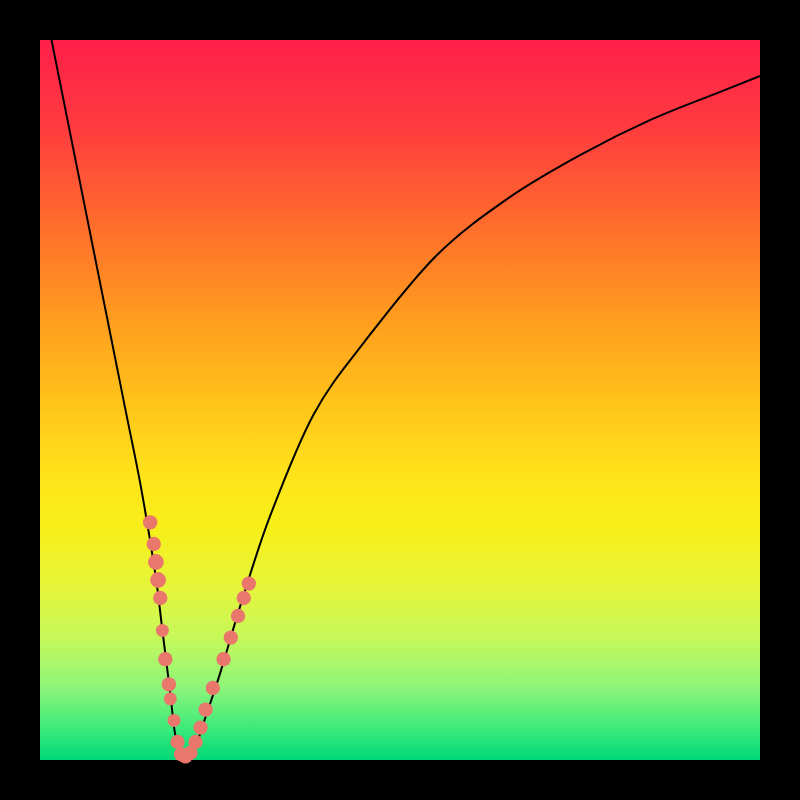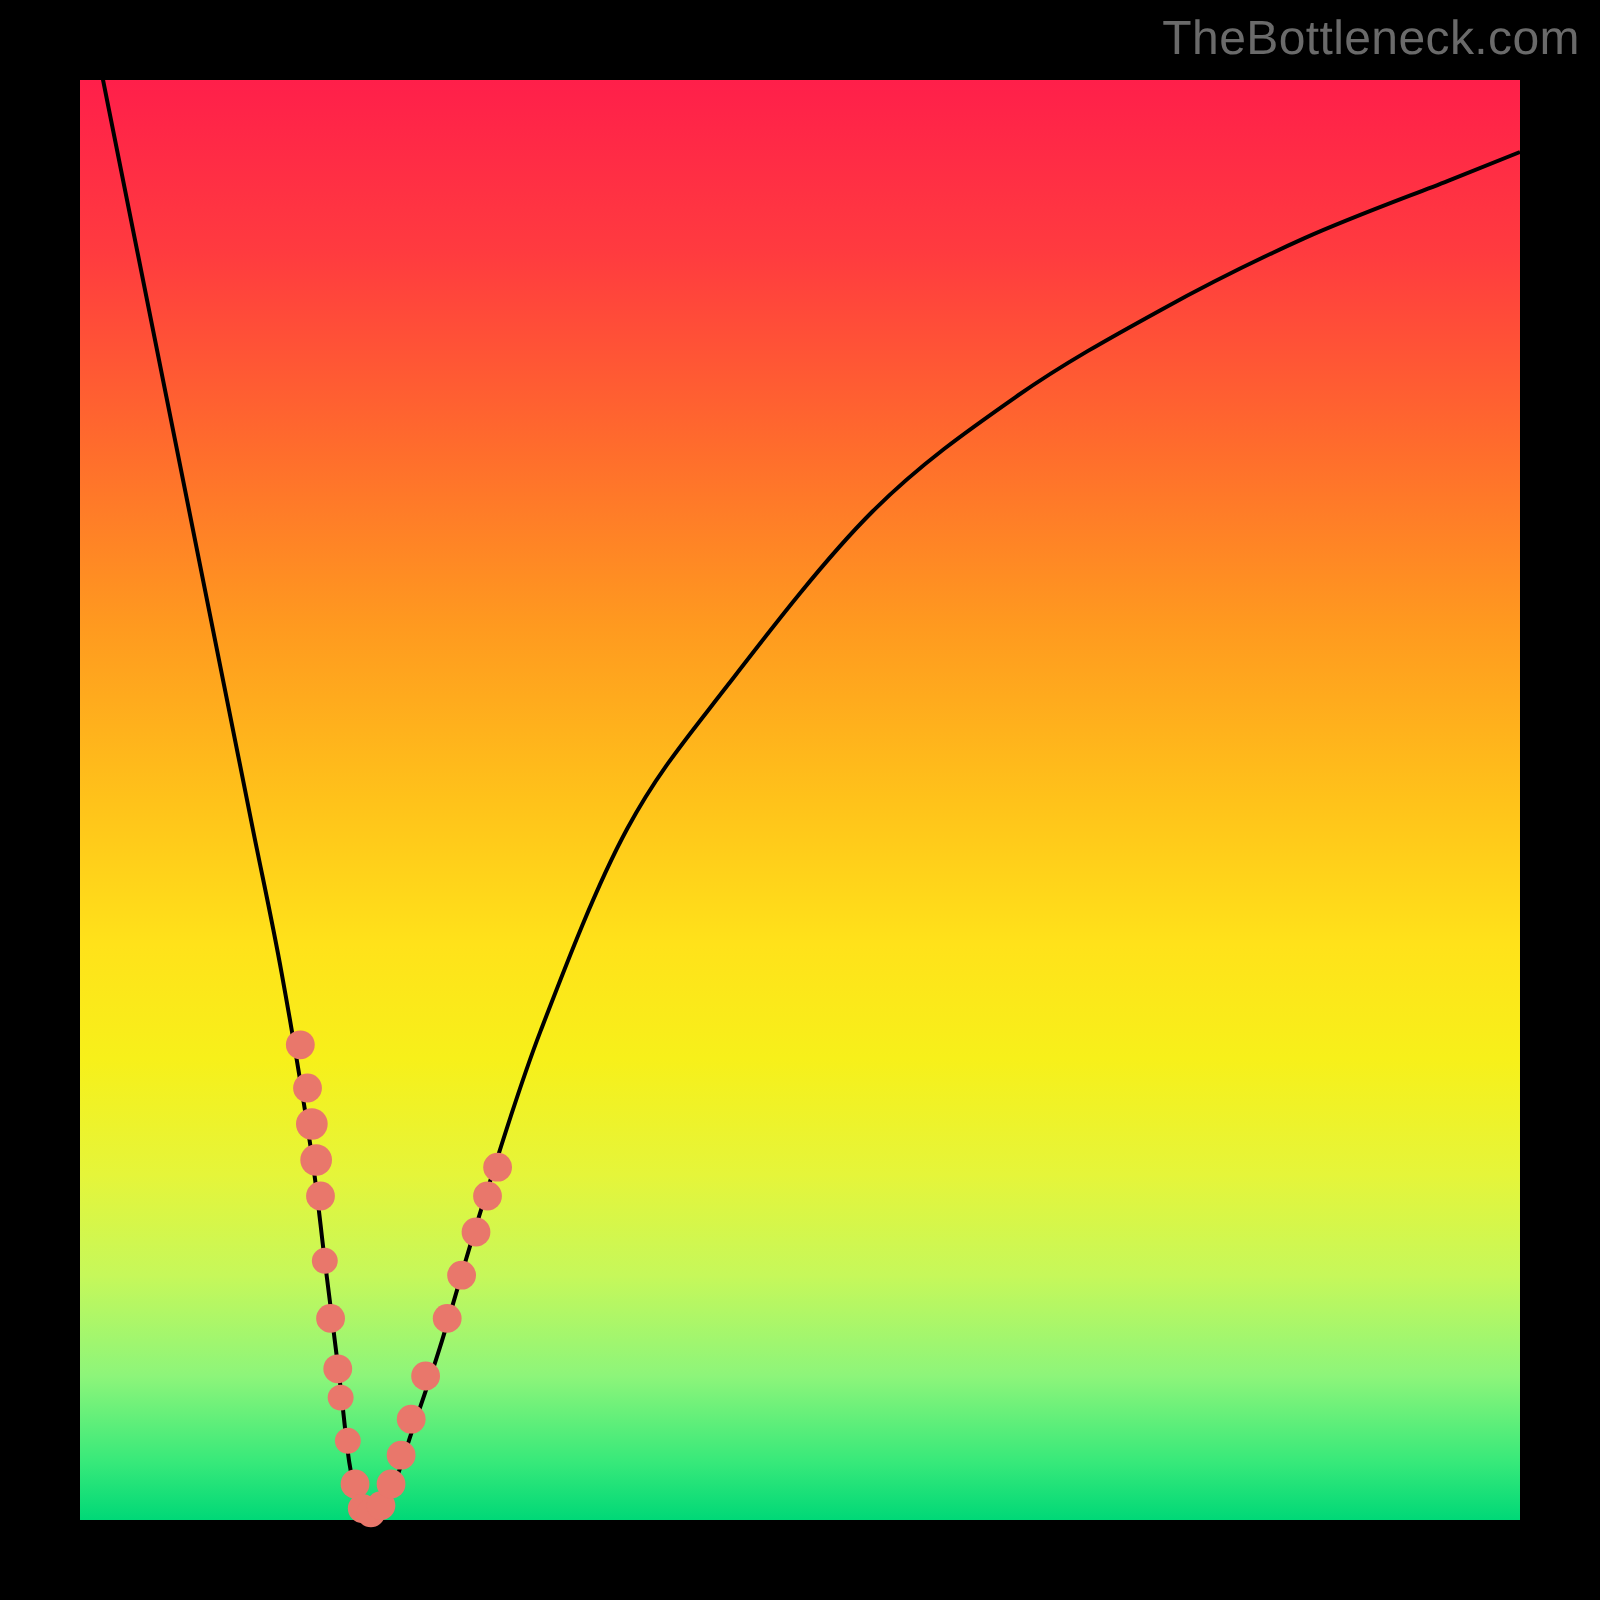--- a/index.html
+++ b/index.html
@@ -67,21 +67,20 @@
   }
   .marker {
     fill: #e9776b;
     stroke: none;
   }
 </style>
 </head>
 <body>
 
 <div class="frame">
-  <div class="watermark">TheBottleneck.com</div>
   <div class="plot">
     <svg class="curve" viewBox="0 0 720 720">
       <path id="curve-path" class="curve-path" d="M 0,-57.60000000000002 C 2.4,-45.60000000000002 9.600000000000001,-9.600000000000023 14.4,14.399999999999977 C 19.2,38.39999999999998 24,62.39999999999998 28.8,86.39999999999998 C 33.6,110.39999999999998 38.4,134.39999999999998 43.199999999999996,158.39999999999998 C 47.99999999999999,182.39999999999998 52.8,206.39999999999998 57.6,230.39999999999998 C 62.400000000000006,254.39999999999998 67.2,278.40000000000003 72,302.40000000000003 C 76.8,326.40000000000003 81.6,350.40000000000003 86.39999999999999,374.40000000000003 C 91.19999999999999,398.40000000000003 96.00000000000001,420 100.80000000000001,446.4 C 105.60000000000001,472.79999999999995 111.60000000000001,508.79999999999995 115.2,532.8 C 118.8,556.8 120,571.1999999999999 122.4,590.4 C 124.80000000000001,609.6 127.56,631.2 129.6,648 C 131.64,664.8 133.07999999999998,681 134.64,691.2 C 136.2,701.4000000000001 137.4,705 138.96,709.2 C 140.52,713.4000000000001 141.96,716.4 144,716.4 C 146.04,716.4 148.79999999999998,712.2 151.2,709.2 C 153.6,706.2 156,703.8 158.4,698.4 C 160.8,693 162,687.5999999999999 165.6,676.8 C 169.2,666 174,652.8 180,633.6 C 186,614.4000000000001 193.20000000000002,588 201.60000000000002,561.6 C 210.00000000000003,535.2 218.4,506.4 230.4,475.2 C 242.4,444 258,403.20000000000005 273.6,374.40000000000003 C 289.20000000000005,345.6 303.6,328.8 324,302.40000000000003 C 344.4,276.00000000000006 372.00000000000006,240.00000000000006 396.00000000000006,216.00000000000006 C 420.00000000000006,192.00000000000006 444,175.2 468,158.39999999999998 C 492,141.59999999999997 516,128.40000000000003 540,115.20000000000005 C 564,102.00000000000006 588,90.00000000000006 612,79.20000000000005 C 636,68.40000000000003 666,57.59999999999999 684,50.39999999999998 C 702,43.19999999999997 714,38.4 720,36"></path>
       <g id="markers">
           <circle cx="110.16" cy="482.4" r="7.2" class="marker"></circle>
           <circle cx="113.76" cy="504" r="7.2" class="marker"></circle>
           <circle cx="115.92" cy="522" r="7.920000000000001" class="marker"></circle>
           <circle cx="118.07999999999998" cy="540" r="7.920000000000001" class="marker"></circle>
           <circle cx="120.23999999999998" cy="558" r="7.2" class="marker"></circle>
           <circle cx="122.4" cy="590.4" r="6.48" class="marker"></circle>

